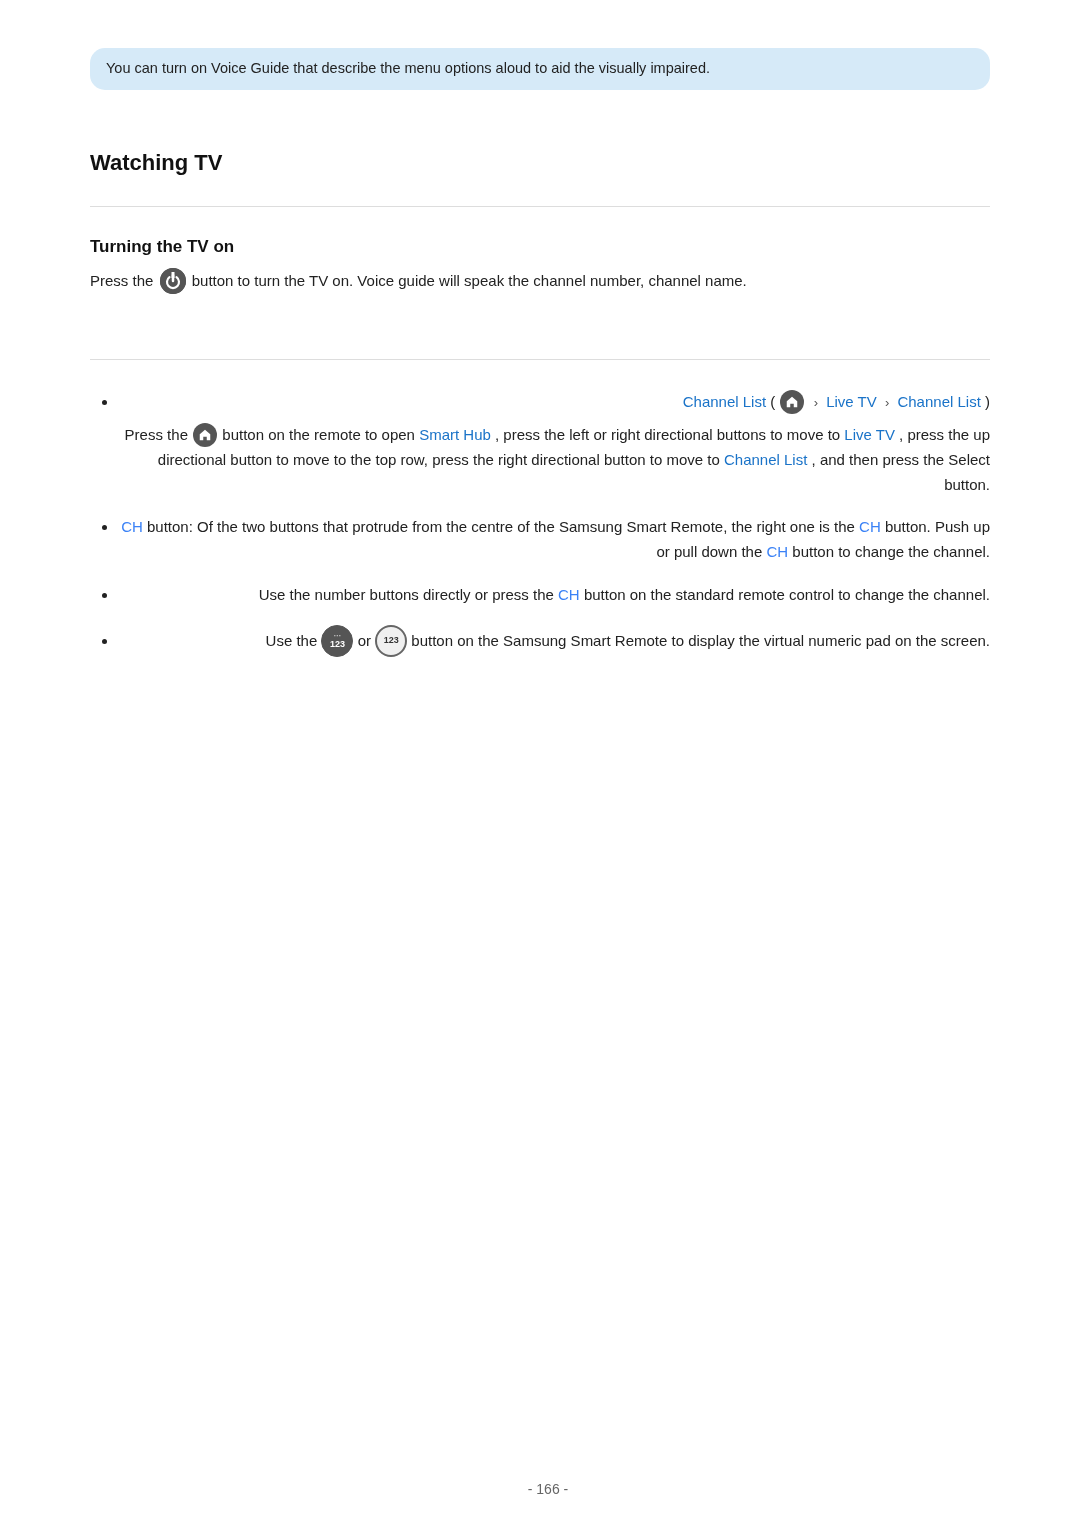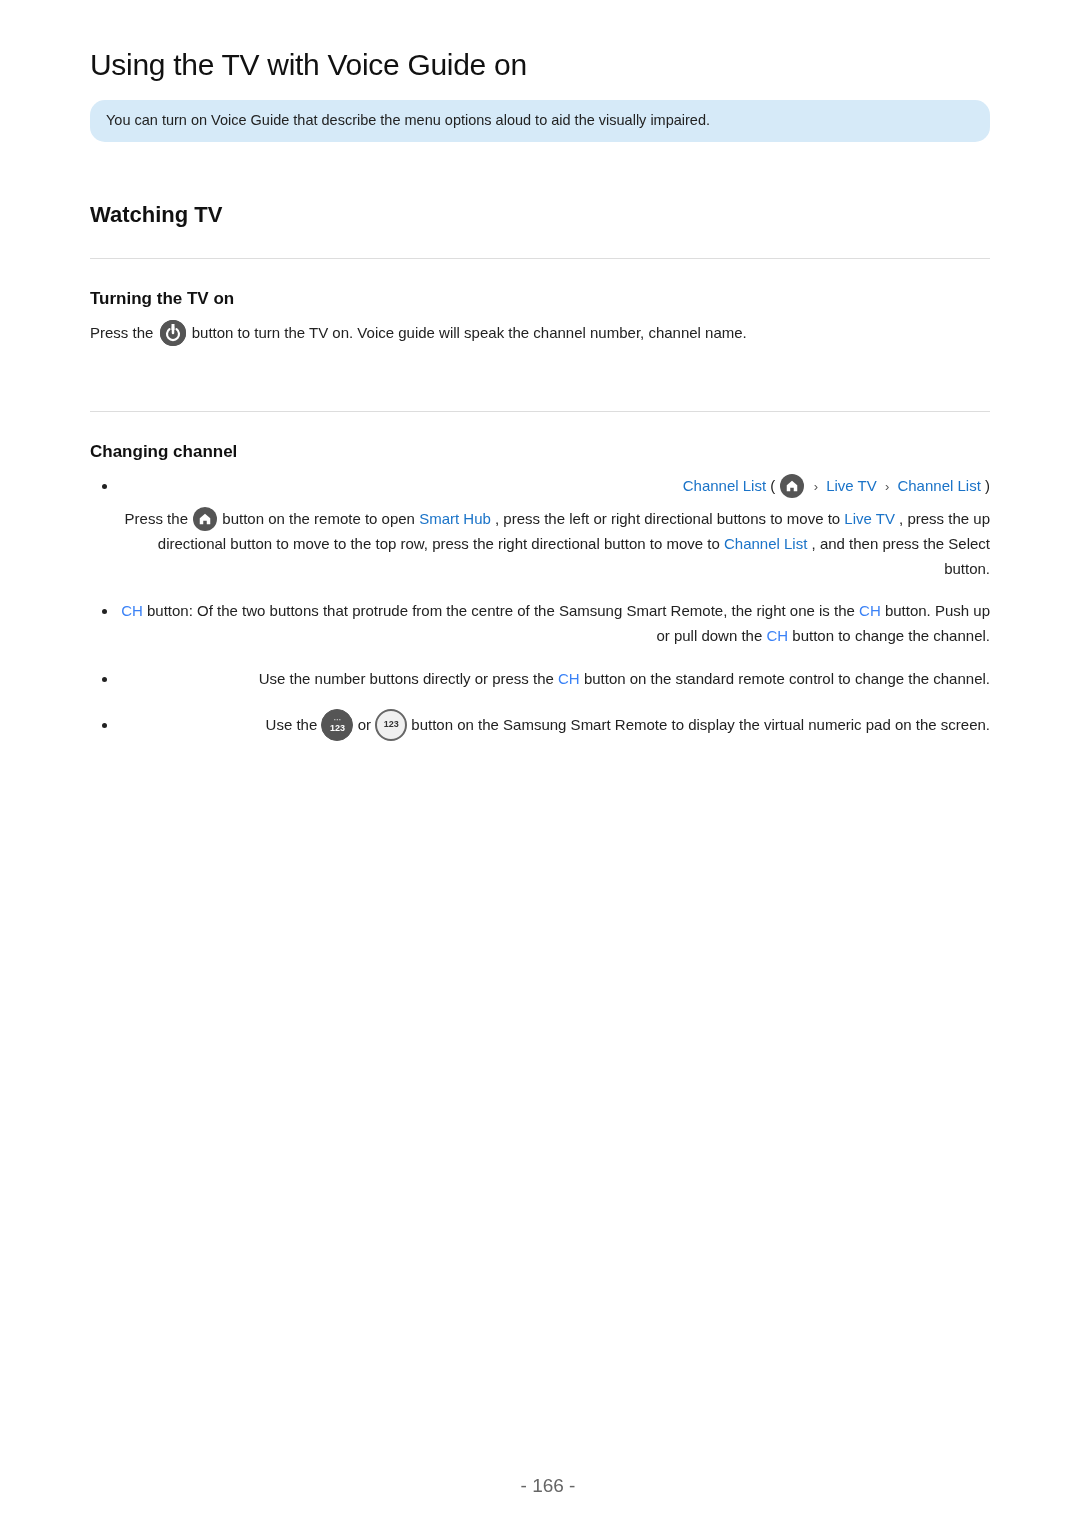--- a/index.html
+++ b/index.html
@@ -161,40 +161,39 @@
       height: 14px;
       fill: #fff;
     }
 
     .page-footer {
       position: absolute;
       bottom: 30px;
       left: 16px;
       right: 0;
       text-align: center;
-      font-size: 19px;
+      font-size: 14px;
       color: #666;
     }
 
     .breadcrumb-arrow {
       color: #555;
       margin: 0 4px;
       font-size: 13px;
     }
 
     .section-gap {
       height: 20px;
     }
   </style>
 </head>
 <body>
 
 <div class="page-container">
 
-  <h1 class="page-title">Using the TV with Voice Guide on</h1>
 
   <div class="highlight-box">
     <span>You can turn on Voice Guide that describe the menu options aloud to aid the visually impaired.</span>
   </div>
 
   <div class="section-gap"></div>
   <h2 class="section-title">Watching TV</h2>
 
   <hr class="section-divider">
 
@@ -211,21 +210,20 @@
         </svg>
       </span>
       <span> button to turn the TV on. Voice guide will speak the channel number, channel name.</span>
     </p>
   </div>
 
   <div class="section-gap"></div>
   <hr class="section-divider">
 
   <div>
-    <h3 class="sub-section-title">Changing channel</h3>
 
     <ul class="bullet-list">
 
       <li>
         <span class="link-text">Channel List</span>
         <span> (</span>
         
         <span class="home-icon-inline">
           <svg viewBox="0 0 16 16">
             <path d="M8 2 L2 7 L2 14 L6 14 L6 10 L10 10 L10 14 L14 14 L14 7 Z" fill="white"></path>

